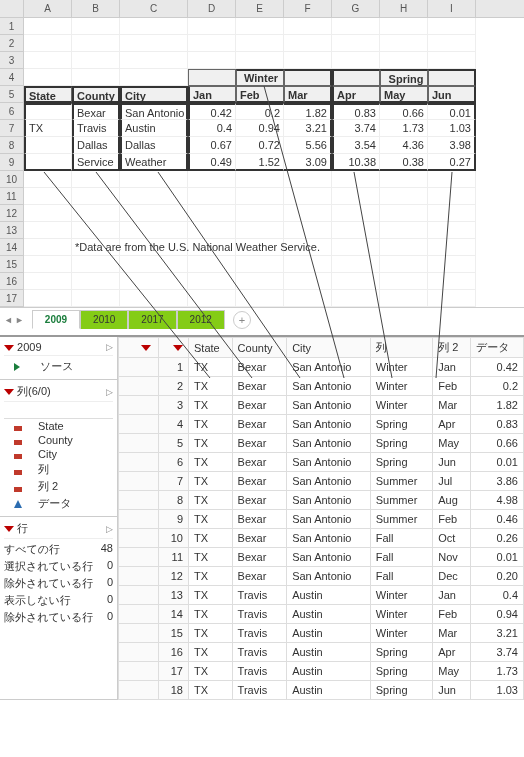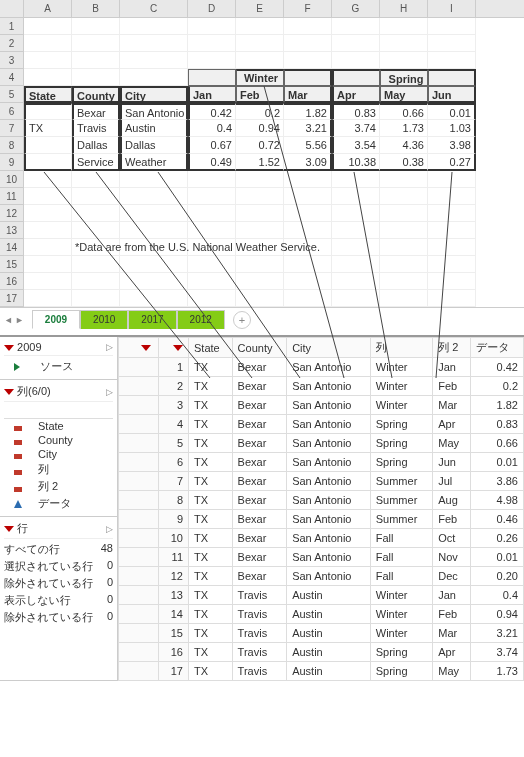--- a/index.html
+++ b/index.html
@@ -576,16 +576,26 @@
           <tr>
             <td class="rownum"></td>
             <td class="rownum">17</td>
             <td class="">TX</td>
             <td class="">Travis</td>
             <td class="">Austin</td>
             <td class="">Spring</td>
             <td class="">May</td>
             <td class="num">1.73</td>
           </tr>
+          <tr>
+            <td class="rownum"></td>
+            <td class="rownum">18</td>
+            <td class="">TX</td>
+            <td class="">Travis</td>
+            <td class="">Austin</td>
+            <td class="">Spring</td>
+            <td class="">Jun</td>
+            <td class="num">1.03</td>
+          </tr>
         </tbody>
     </table>
   </div>
 </div>
 
 </body></html>

